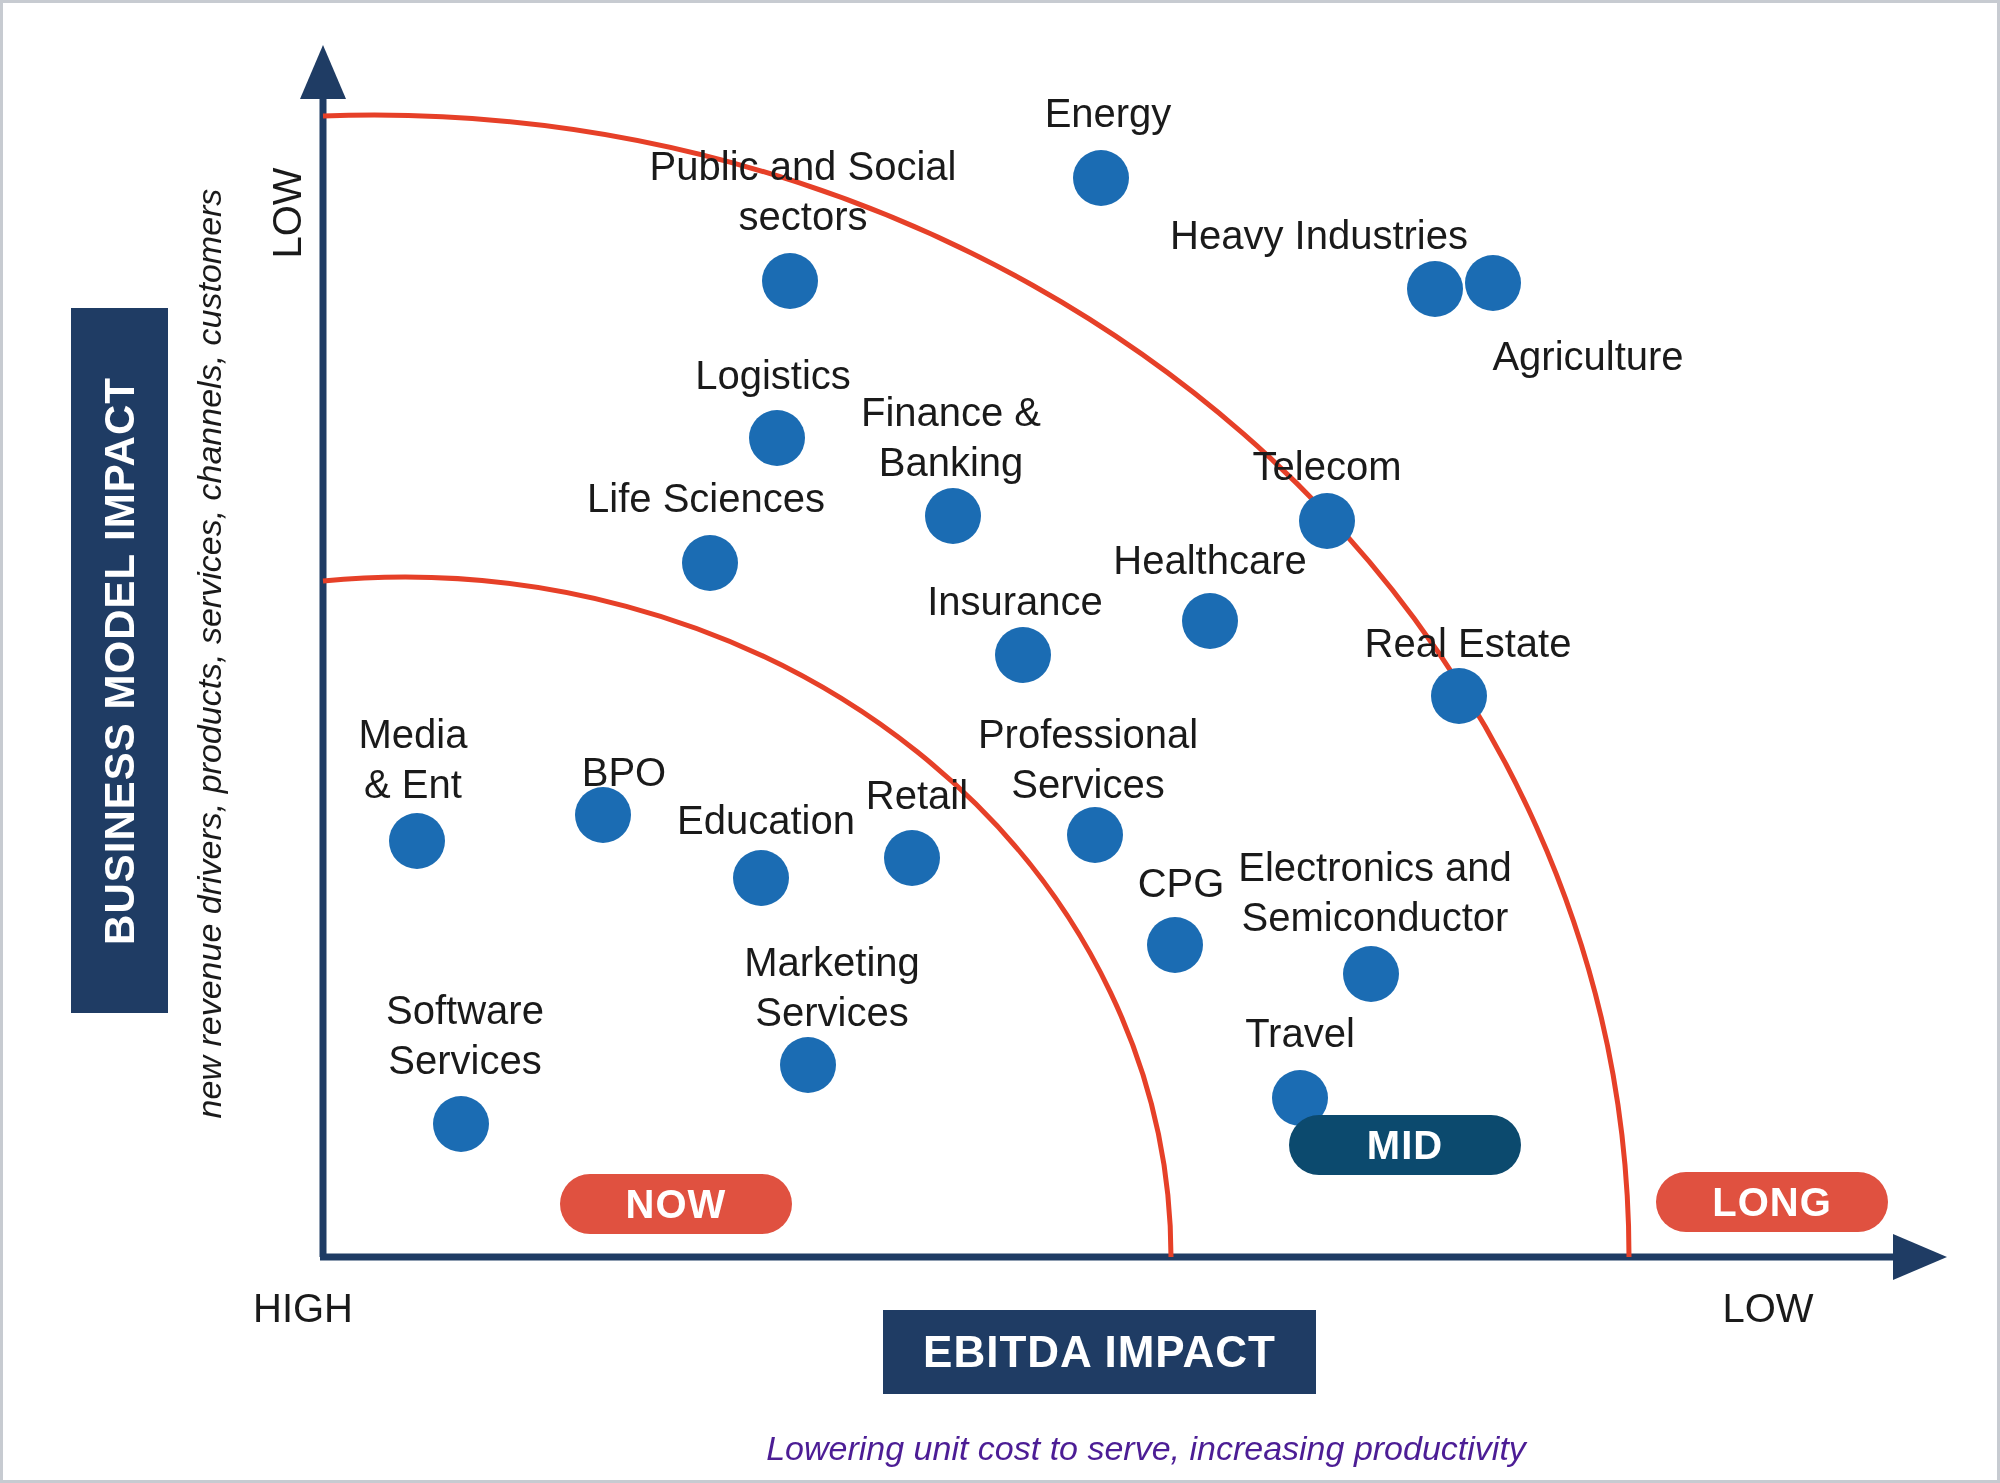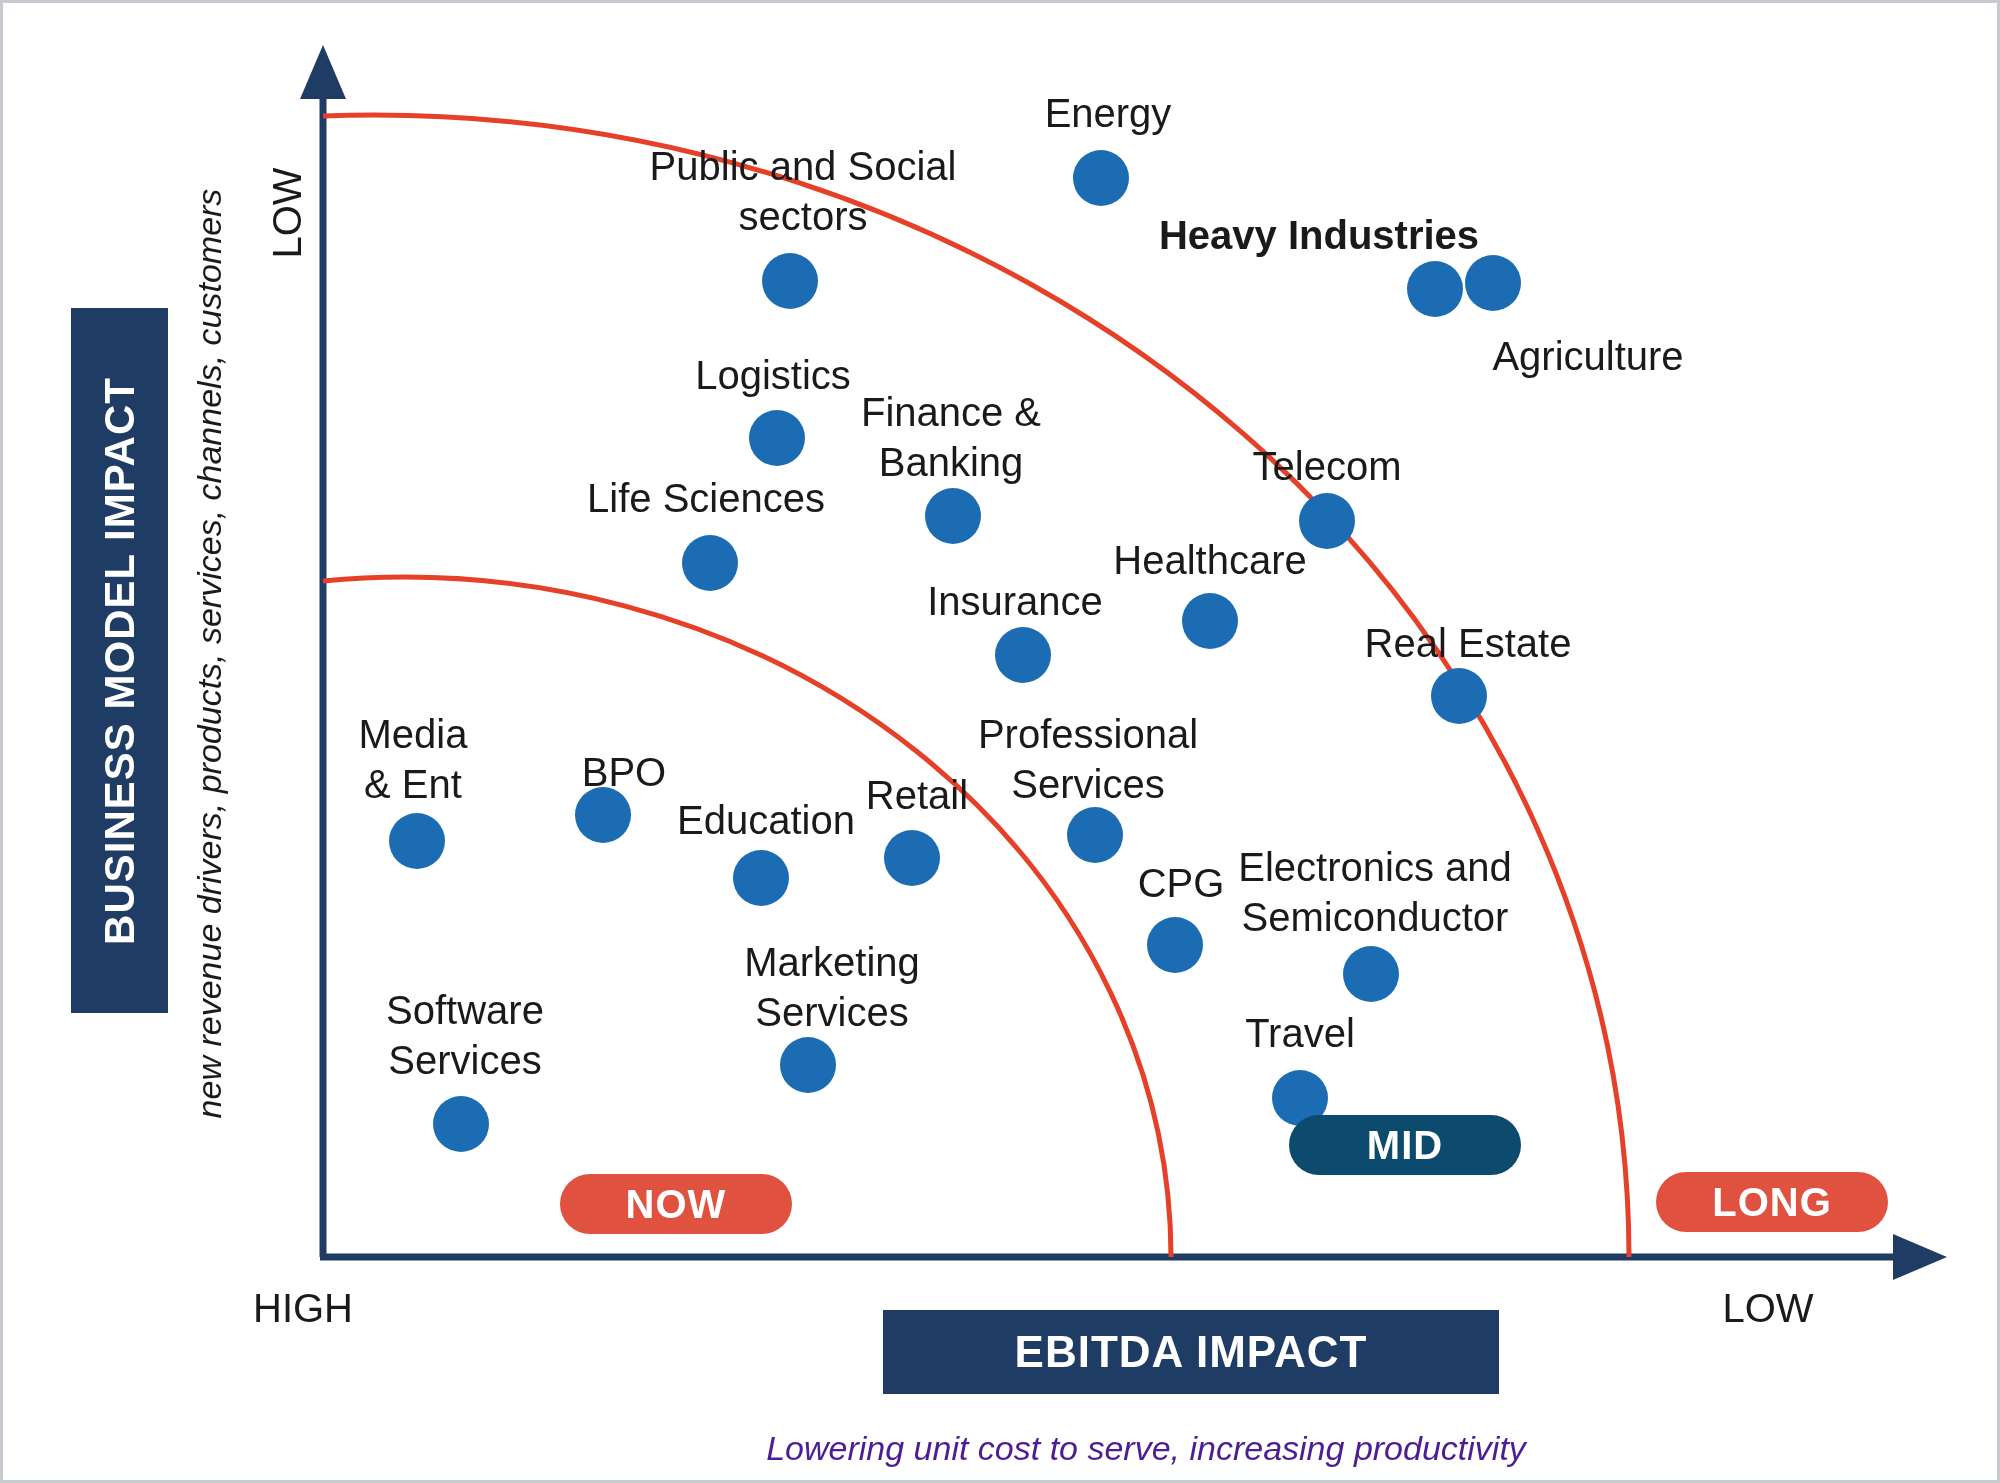--- a/index.html
+++ b/index.html
@@ -55,21 +55,21 @@
   .y-subtitle span{
     transform:rotate(-90deg);white-space:nowrap;
     font-style:italic;font-size:34px;color:#1a1a1a;
   }
   .axis-end-label{
     position:absolute;transform:translate(-50%,-50%);
     font-size:40px;color:#1a1a1a;z-index:3;
   }
   .axis-end-label.rot{transform:translate(-50%,-50%) rotate(-90deg);}
   .x-title-box{
-    position:absolute;left:880px;top:1307px;width:616px;height:84px;
+    position:absolute;left:880px;top:1307px;width:433px;height:84px;
     background:#1f3c64;
     display:flex;align-items:center;justify-content:center;
     color:#ffffff;font-weight:bold;font-size:44px;letter-spacing:1px;
     z-index:3;
   }
   .x-subtitle{
     position:absolute;left:1143px;top:1445px;transform:translate(-50%,-50%);
     font-style:italic;font-size:34px;color:#4c1d95;white-space:nowrap;
     z-index:3;
   }
@@ -106,21 +106,21 @@
     <span>EBITDA IMPACT</span>
   </div>
   <div class="x-subtitle">Lowering unit cost to serve, increasing productivity</div>
 
   <div id="points-root">
       <div class="industry-label" style="left: 1105px; top: 110px;">Energy</div>
       <div class="industry-dot" style="left: 1098px; top: 175px; background: rgb(27, 108, 179);"></div>
       <div class="industry-label" style="left: 800px; top: 188px;">Public and Social
 sectors</div>
       <div class="industry-dot" style="left: 787px; top: 278px; background: rgb(27, 108, 179);"></div>
-      <div class="industry-label" style="left: 1316px; top: 232px; font-weight: bold;">Heavy Industries</div>
+      <div class="industry-label" style="left: 1316px; top: 232px;">Heavy Industries</div>
       <div class="industry-dot" style="left: 1432px; top: 286px; background: rgb(27, 108, 179);"></div>
       <div class="industry-label" style="left: 1585px; top: 353px;">Agriculture</div>
       <div class="industry-dot" style="left: 1490px; top: 280px; background: rgb(27, 108, 179);"></div>
       <div class="industry-label" style="left: 770px; top: 372px;">Logistics</div>
       <div class="industry-dot" style="left: 774px; top: 435px; background: rgb(27, 108, 179);"></div>
       <div class="industry-label" style="left: 948px; top: 434px;">Finance &amp;
 Banking</div>
       <div class="industry-dot" style="left: 950px; top: 513px; background: rgb(27, 108, 179);"></div>
       <div class="industry-label" style="left: 1324px; top: 463px;">Telecom</div>
       <div class="industry-dot" style="left: 1324px; top: 518px; background: rgb(27, 108, 179);"></div>

